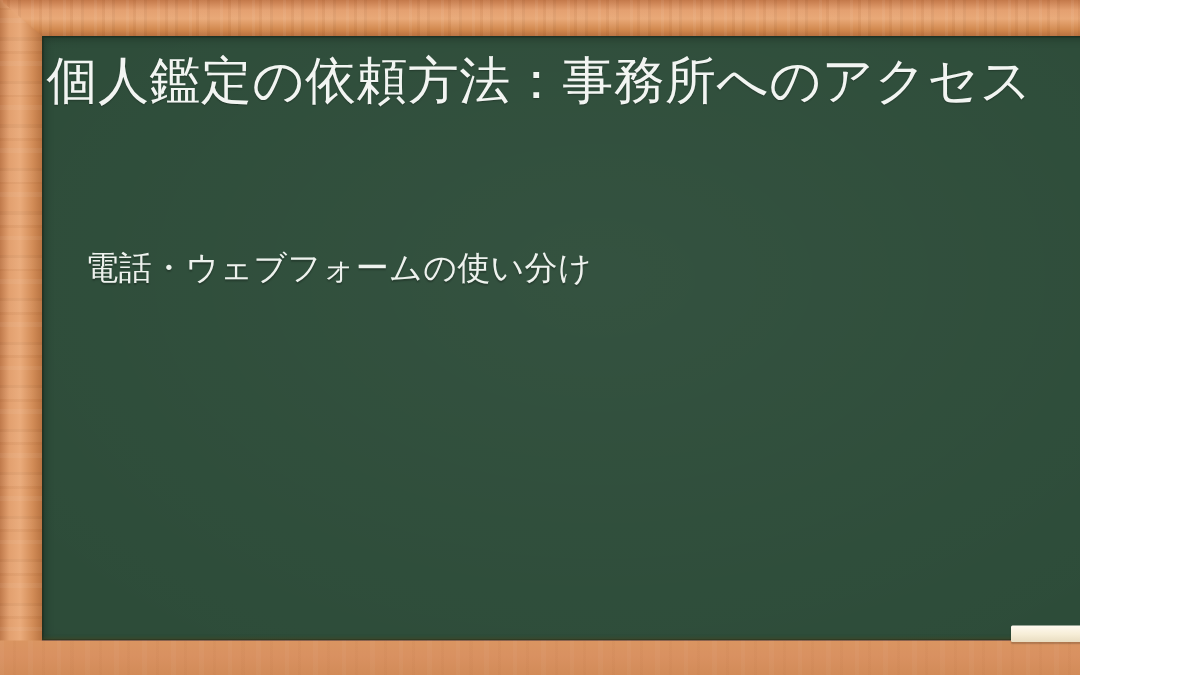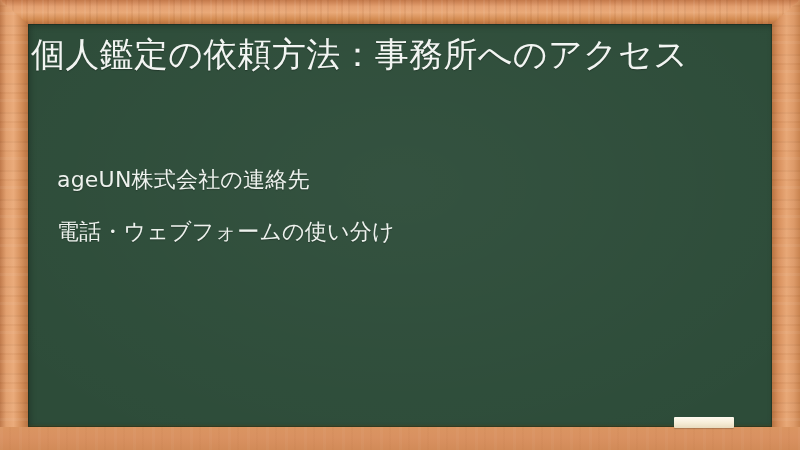--- a/index.html
+++ b/index.html
@@ -2,21 +2,21 @@
 <html><head>
 <meta charset="utf-8">
 <style>
   html, body {
     margin: 0;
     padding: 0;
     background: #ffffff;
   }
   #slide {
     position: relative;
-    width: 800px;
+    width: 720px;
     height: 450px;
     overflow: hidden;
     font-family: "DejaVu Sans", "Liberation Sans", sans-serif;
     background: #4c1d95;
   }
 
   
   .frame-top, .frame-bottom, .frame-left, .frame-right {
     position: absolute;
   }
@@ -152,21 +152,20 @@
 
   <div class="board">
     <div class="board-inner-edge"></div>
   </div>
 
   <div class="content">
 
     <div class="title">個人鑑定の依頼方法：事務所へのアクセス</div>
 
     <ul class="bullets">
-      <li>ageUN株式会社の連絡先</li>
       <li>電話・ウェブフォームの使い分け</li>
     </ul>
 
   </div>
 
   <div class="frame-bottom"></div>
   <div class="chalk"></div>
 
 </div>
 

